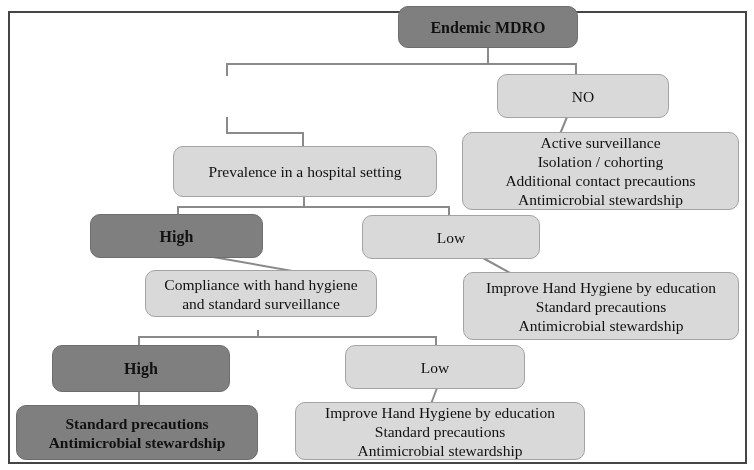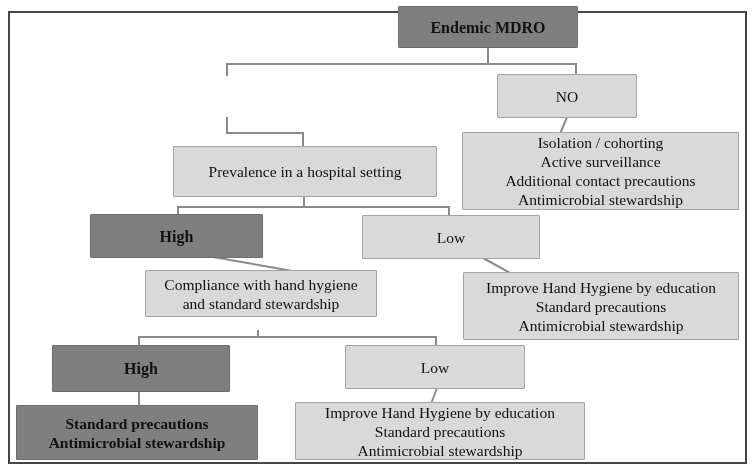--- a/index.html
+++ b/index.html
@@ -32,21 +32,21 @@
   }
   .node {
     position: absolute;
     z-index: 2;
     box-sizing: border-box;
     display: flex;
     flex-direction: column;
     justify-content: center;
     align-items: center;
     text-align: center;
-    border-radius: 1px;
+    border-radius: 10px;
     color: #111111;
     font-size: 15.5px;
     line-height: 19px;
     padding: 2px 6px;
   }
   .node.dark {
     background: var(--dark-fill, #7f7f7f);
     border: 1px solid var(--dark-border, #6d6d6d);
     font-weight: bold;
     font-size: 16px;
@@ -92,46 +92,46 @@
 
     <line x1="139" y1="391" x2="139" y2="406"></line>
     <line x1="437" y1="388" x2="431" y2="404"></line>
   </svg>
 
   <div class="node dark" style="left:398px; top:6px; width:180px; height:42px;">
     <span class="line">Endemic MDRO</span>
   </div>
 
 
-  <div class="node light" style="left:497px; top:74px; width:140px; height:44px;">
+  <div class="node light" style="left:497px; top:74px; width:172px; height:44px;">
     <span class="line">NO</span>
   </div>
 
   <div class="node light" style="left:462px; top:132px; width:277px; height:78px;">
+    <span class="line">Active surveillance</span>
     <span class="line">Isolation / cohorting</span>
-    <span class="line">Active surveillance</span>
     <span class="line">Additional contact precautions</span>
     <span class="line">Antimicrobial stewardship</span>
   </div>
 
   <div class="node light" style="left:173px; top:146px; width:264px; height:51px;justify-content:center;">
     <span class="line">Prevalence in a hospital setting</span>
   </div>
 
   <div class="node dark" style="left:90px; top:214px; width:173px; height:44px;">
     <span class="line">High</span>
   </div>
 
   <div class="node light" style="left:362px; top:215px; width:178px; height:44px;">
     <span class="line">Low</span>
   </div>
 
   <div class="node light" style="left:145px; top:270px; width:232px; height:47px;">
     <span class="line">Compliance with hand hygiene</span>
-    <span class="line">and standard stewardship</span>
+    <span class="line">and standard surveillance</span>
   </div>
 
   <div class="node light" style="left:463px; top:272px; width:276px; height:68px;">
     <span class="line">Improve Hand Hygiene by education</span>
     <span class="line">Standard precautions</span>
     <span class="line">Antimicrobial stewardship</span>
   </div>
 
   <div class="node dark" style="left:52px; top:345px; width:178px; height:47px;">
     <span class="line">High</span>

